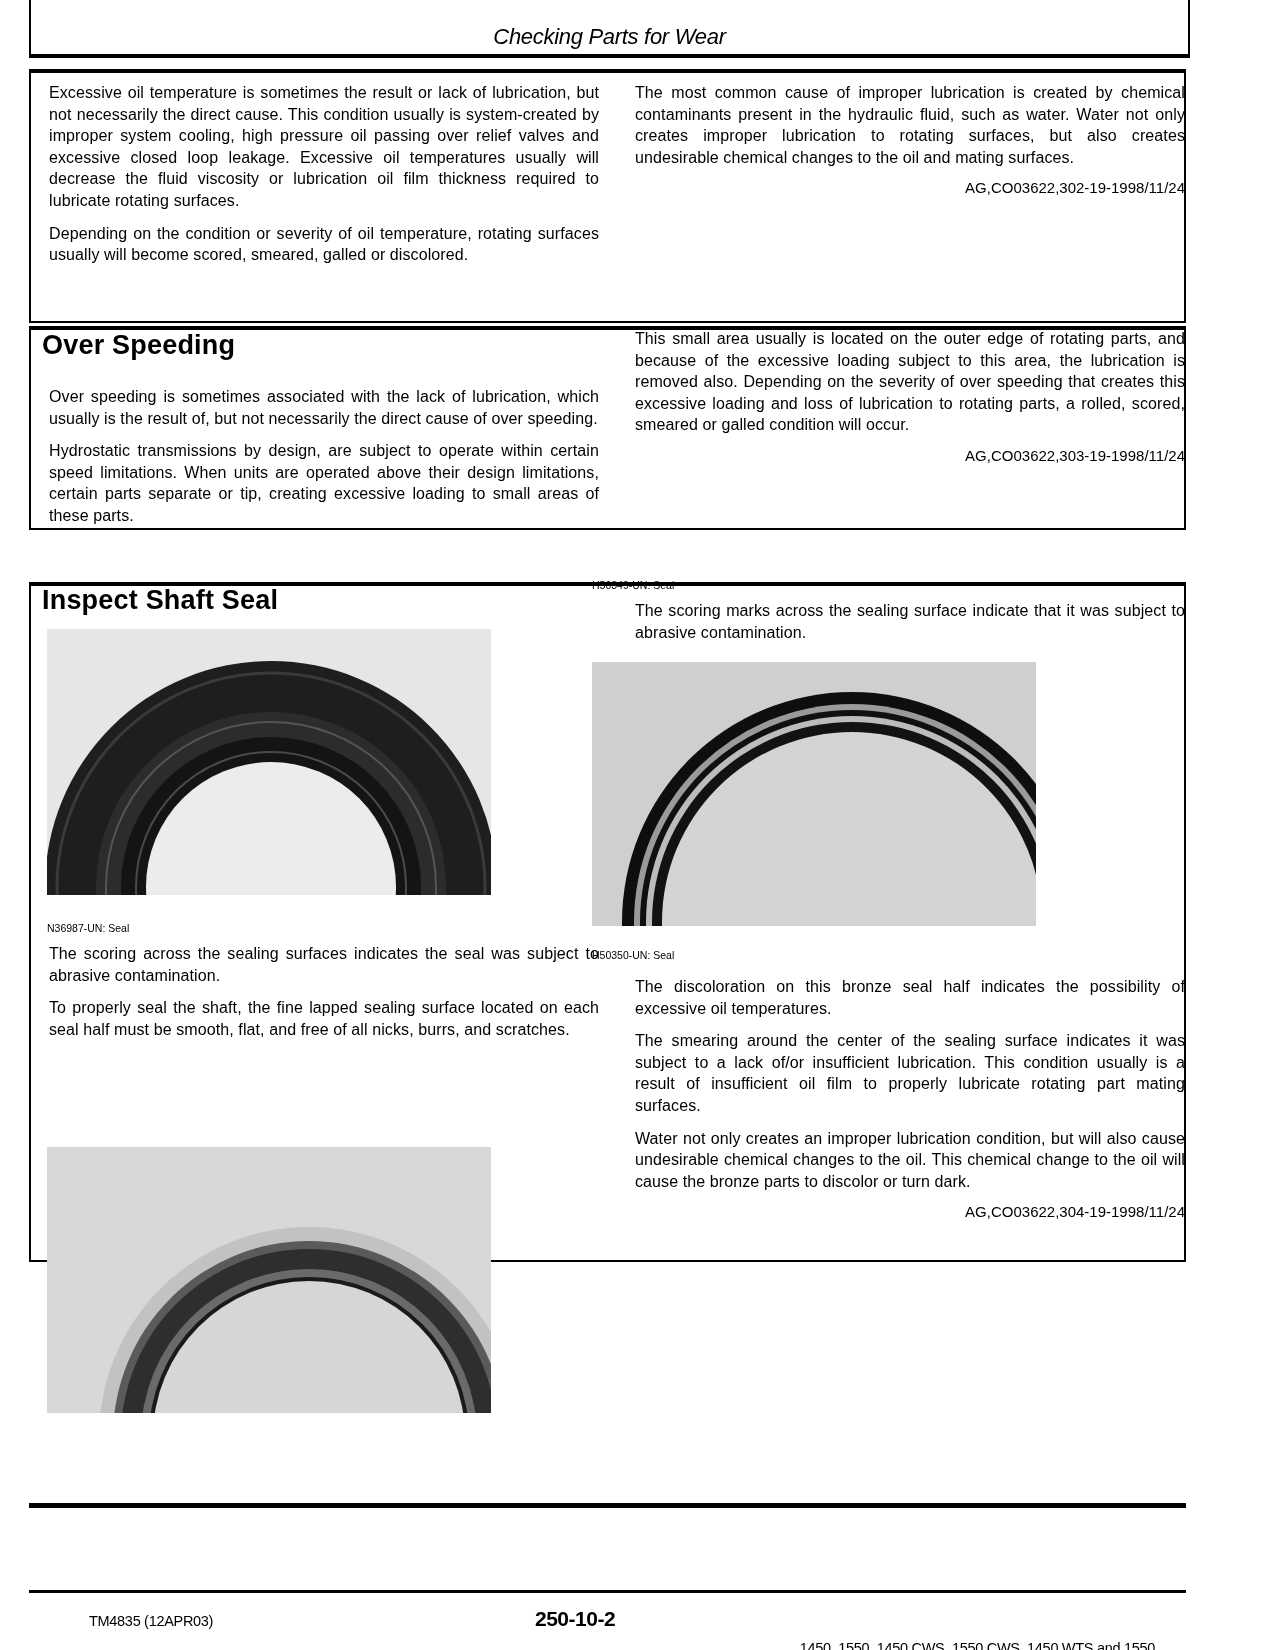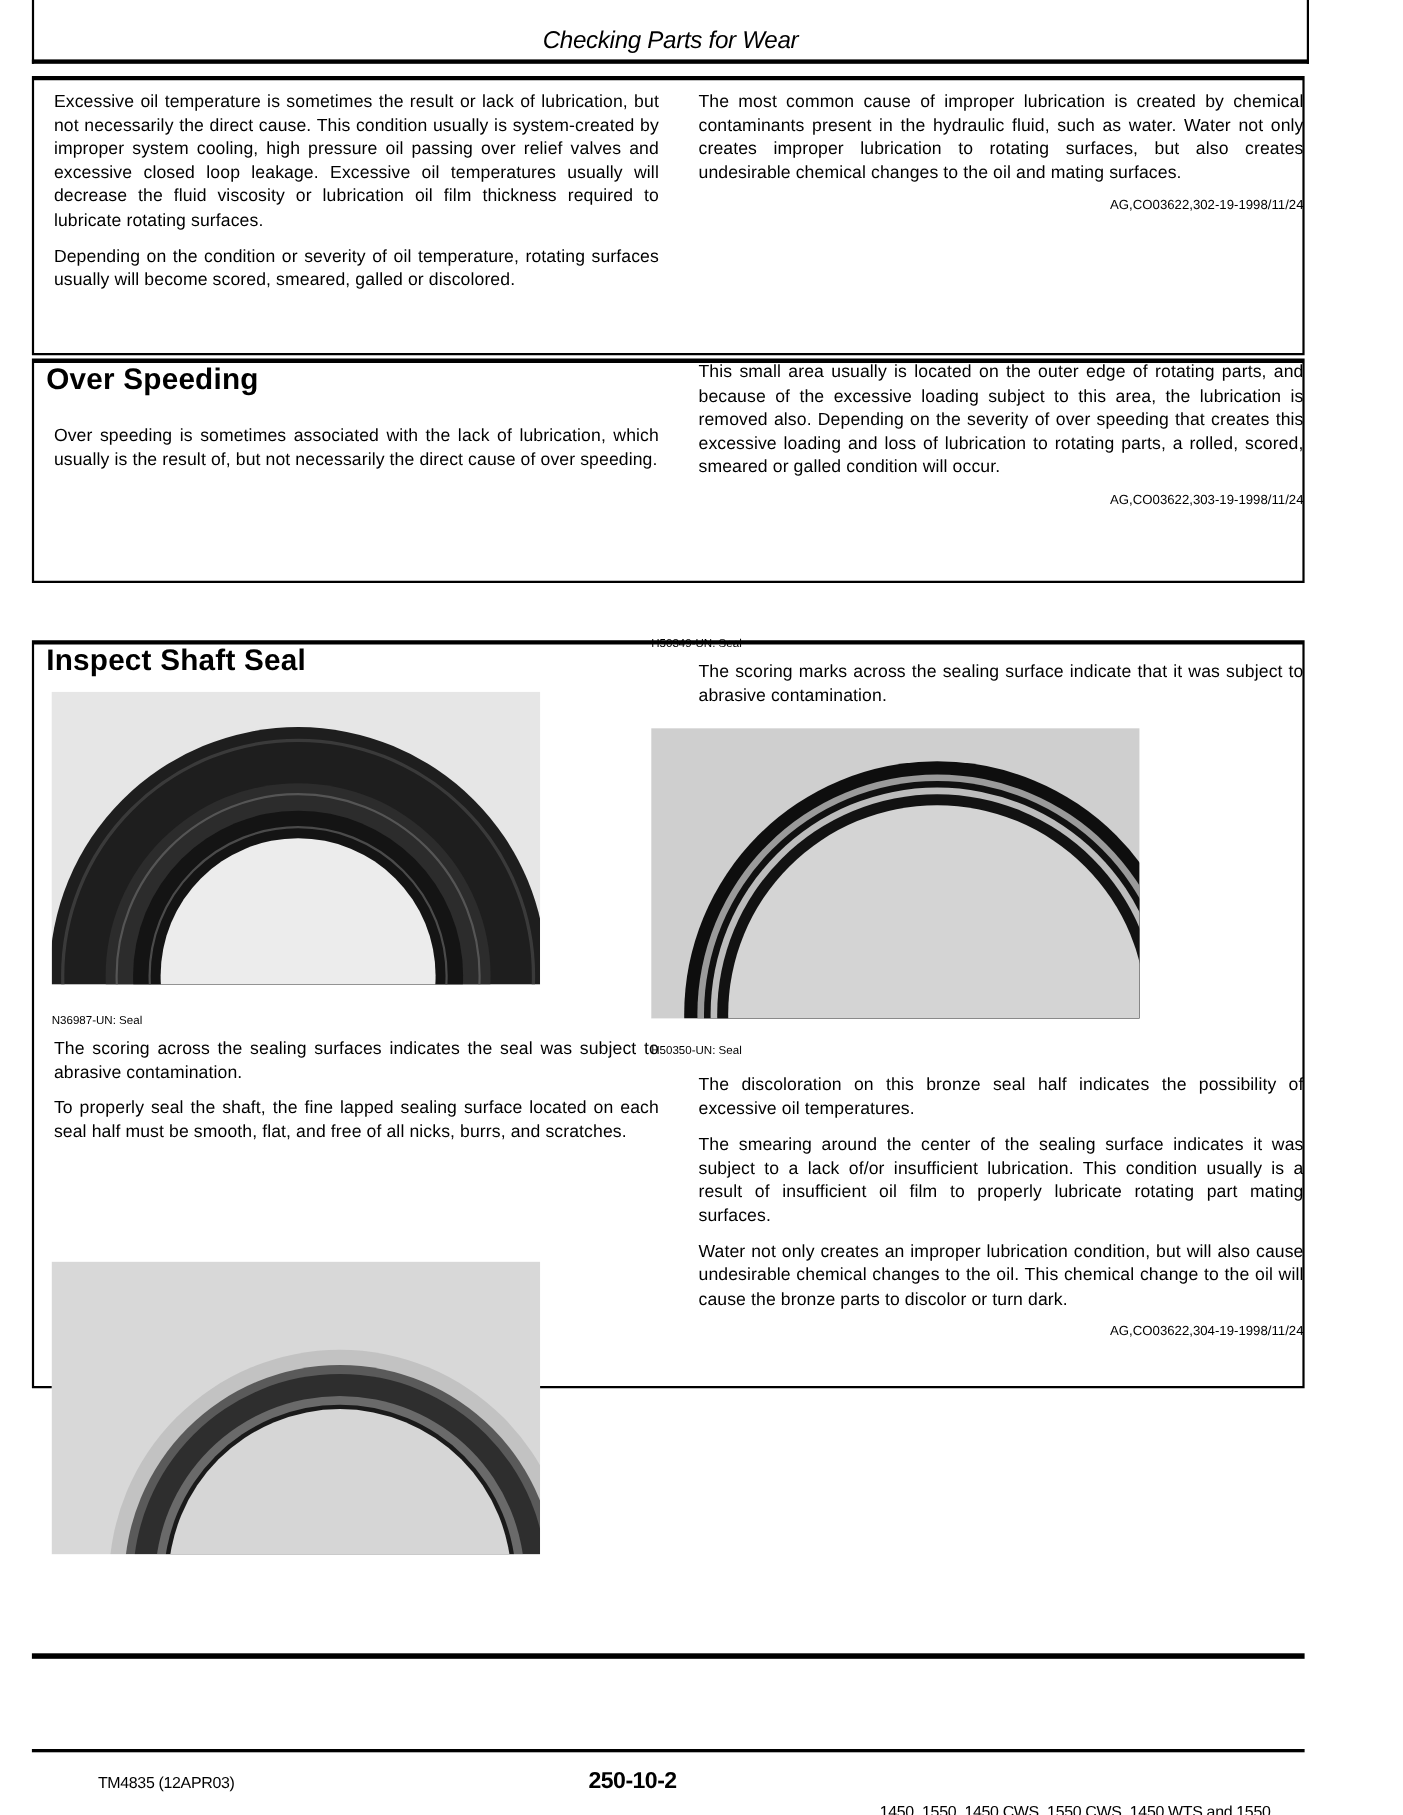--- a/index.html
+++ b/index.html
@@ -30,21 +30,21 @@
 
   .col { position: absolute; width: 550px; }
   .col-left { left: 18px; }
   .col-right { left: 604px; }
 
   p.body {
     margin: 0 0 11px 0; font-size: 16px; line-height: 21.6px;
     text-align: justify; letter-spacing: 0.1px;
   }
   .ref {
-    text-align: right; font-size: 12px; margin-top: 8px; letter-spacing: 0;
+    text-align: right; font-size: 15px; margin-top: 8px; letter-spacing: 0;
   }
   h2.title {
     margin: 0; font-size: 27px; font-weight: bold; letter-spacing: 0.2px;
   }
   .caption { font-size: 10.5px; }
 
   
   .photo { position: absolute; overflow: hidden; background: #e8e8e8; }
   .photo svg { display: block; }
 
@@ -75,20 +75,21 @@
     <div class="ref">AG,CO03622,302-19-1998/11/24</div>
   </div>
 </div>
 
 <div class="abs section s2">
   <div class="col col-left" style="left:11px; top:0px;">
     <h2 class="title">Over Speeding</h2>
   </div>
   <div class="col col-left" style="top:56px;">
     <p class="body">Over speeding is sometimes associated with the lack of lubrication, which usually is the result of, but not necessarily the direct cause of over speeding.</p>
+    <p class="body">Hydrostatic transmissions by design, are subject to operate within certain speed limitations. When units are operated above their design limitations, certain parts separate or tip, creating excessive loading to small areas of these parts.</p>
   </div>
   <div class="col col-right" style="top:-2px;">
     <p class="body">This small area usually is located on the outer edge of rotating parts, and because of the excessive loading subject to this area, the lubrication is removed also. Depending on the severity of over speeding that creates this excessive loading and loss of lubrication to rotating parts, a rolled, scored, smeared or galled condition will occur.</p>
     <div class="ref">AG,CO03622,303-19-1998/11/24</div>
   </div>
 </div>
 
 <div class="abs section s3">
   <div class="col col-left" style="left:11px; top:-1px;">
     <h2 class="title">Inspect Shaft Seal</h2>

